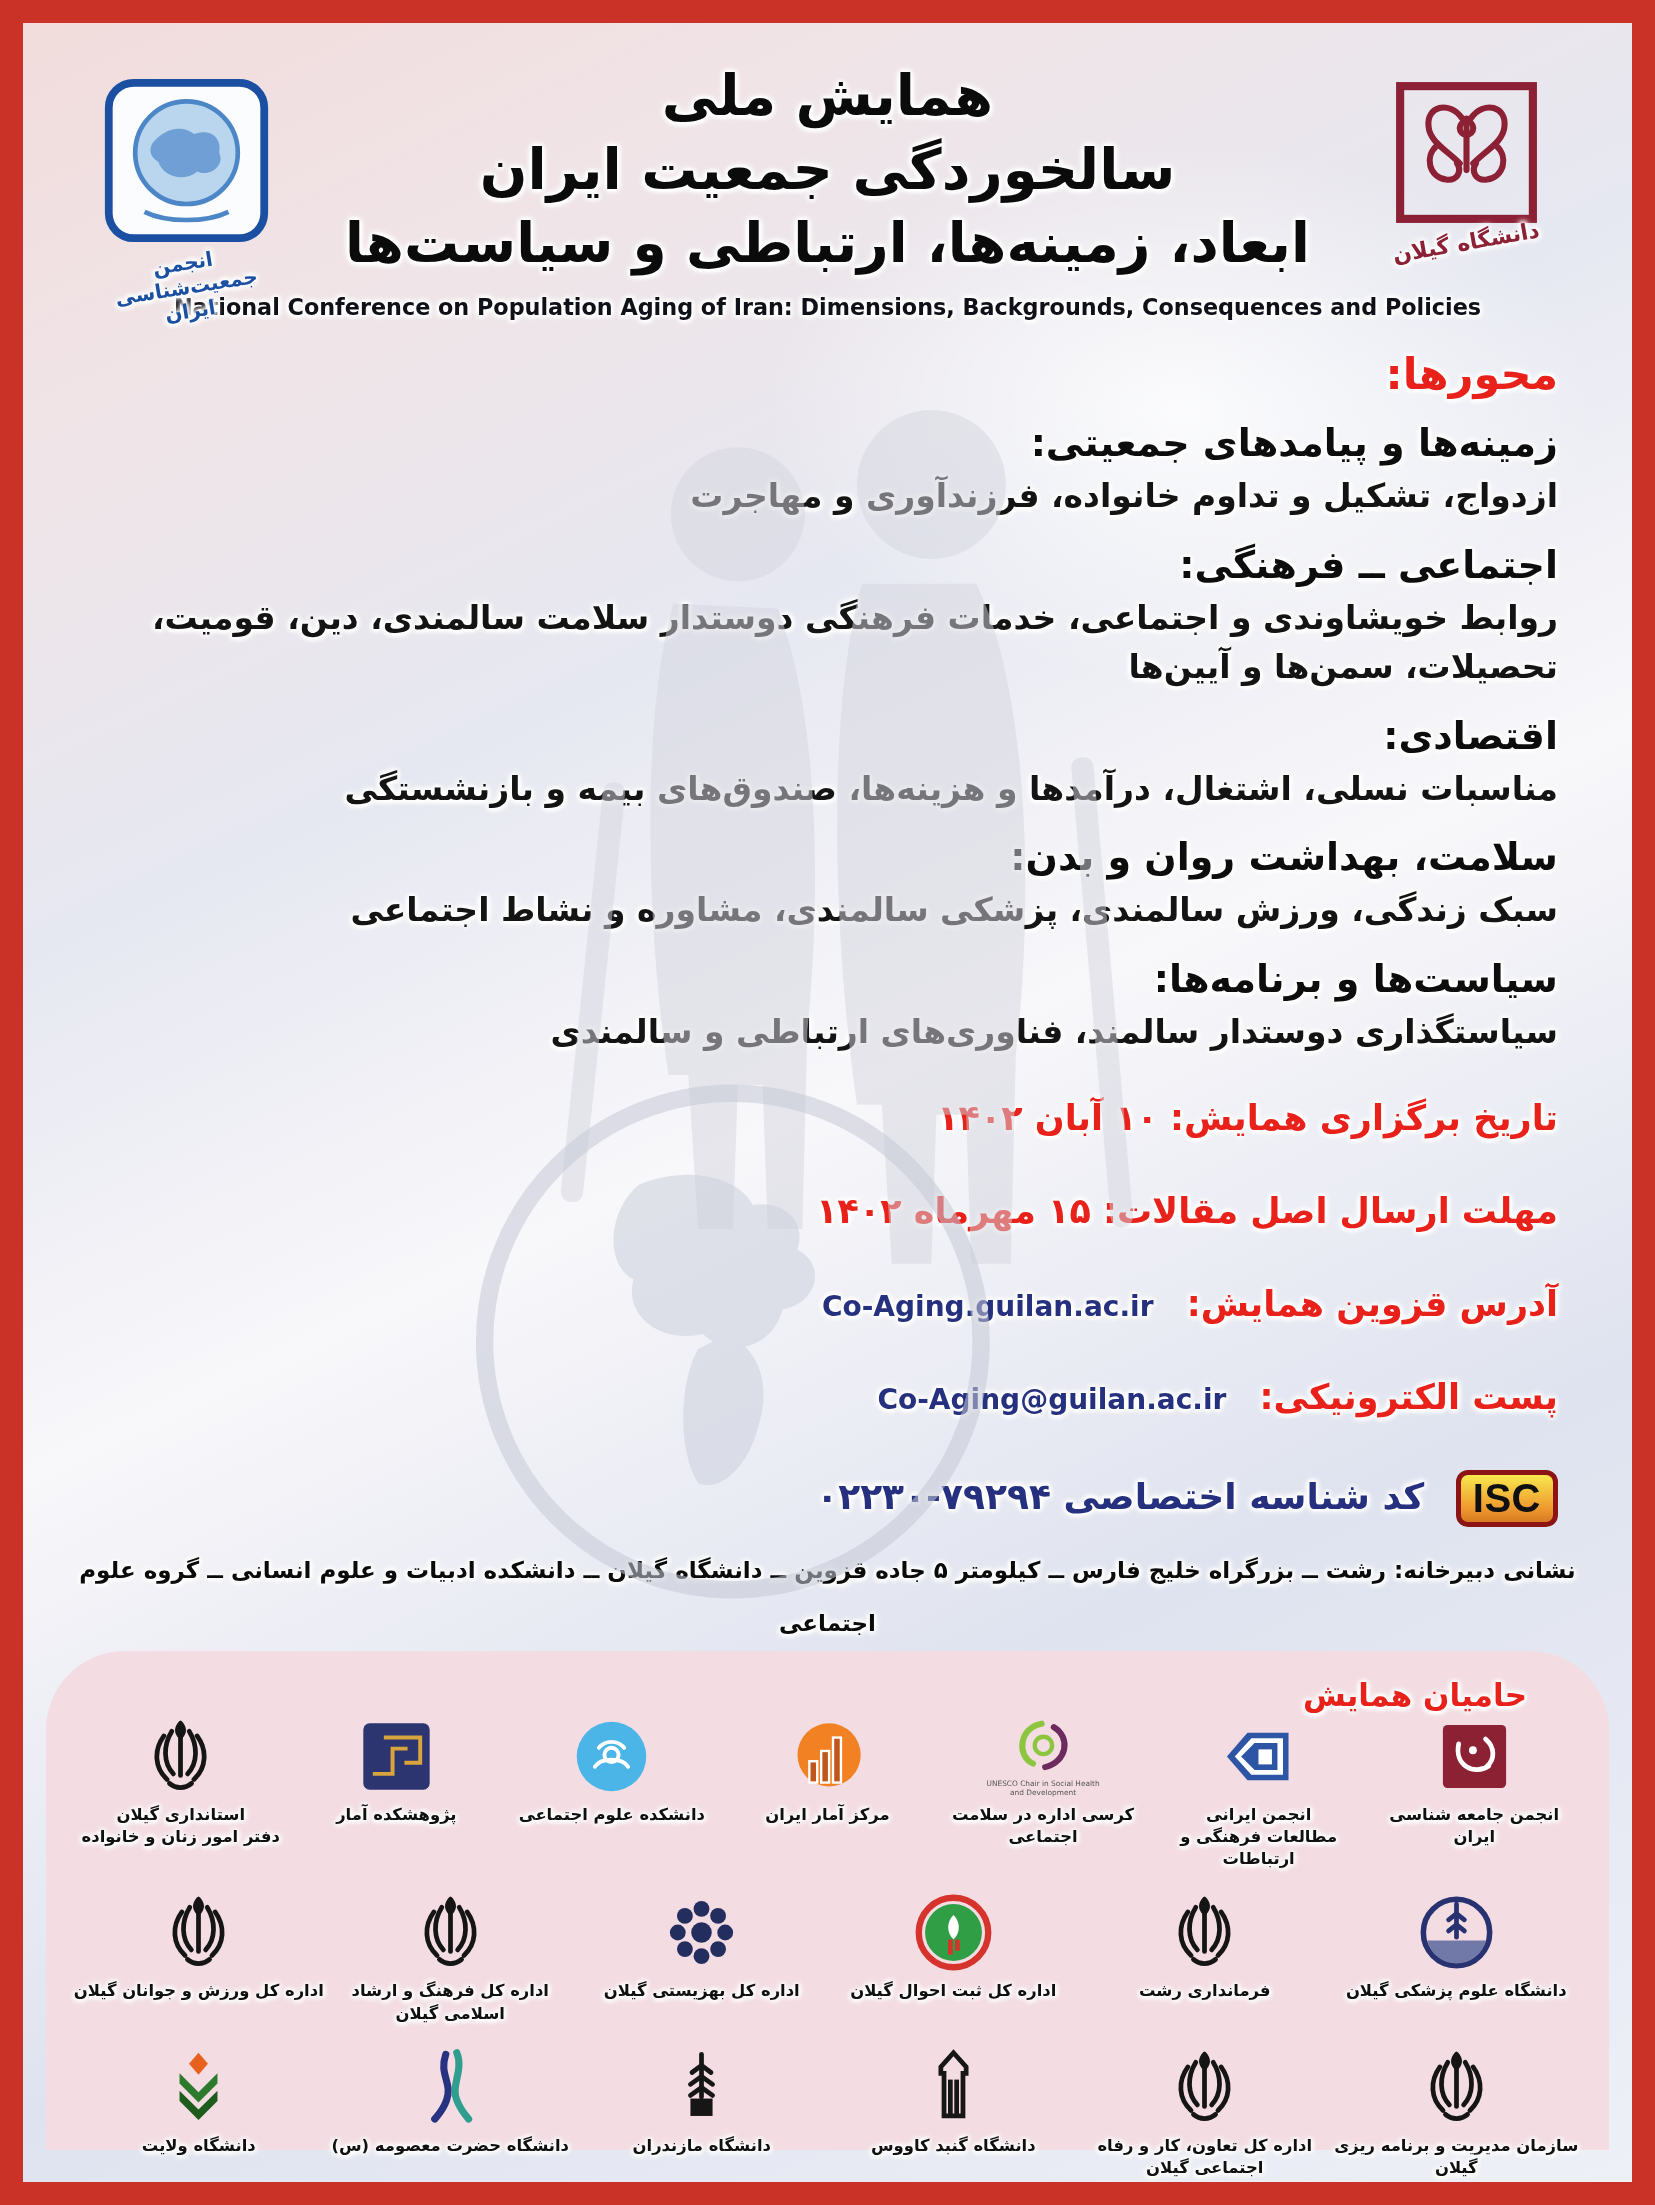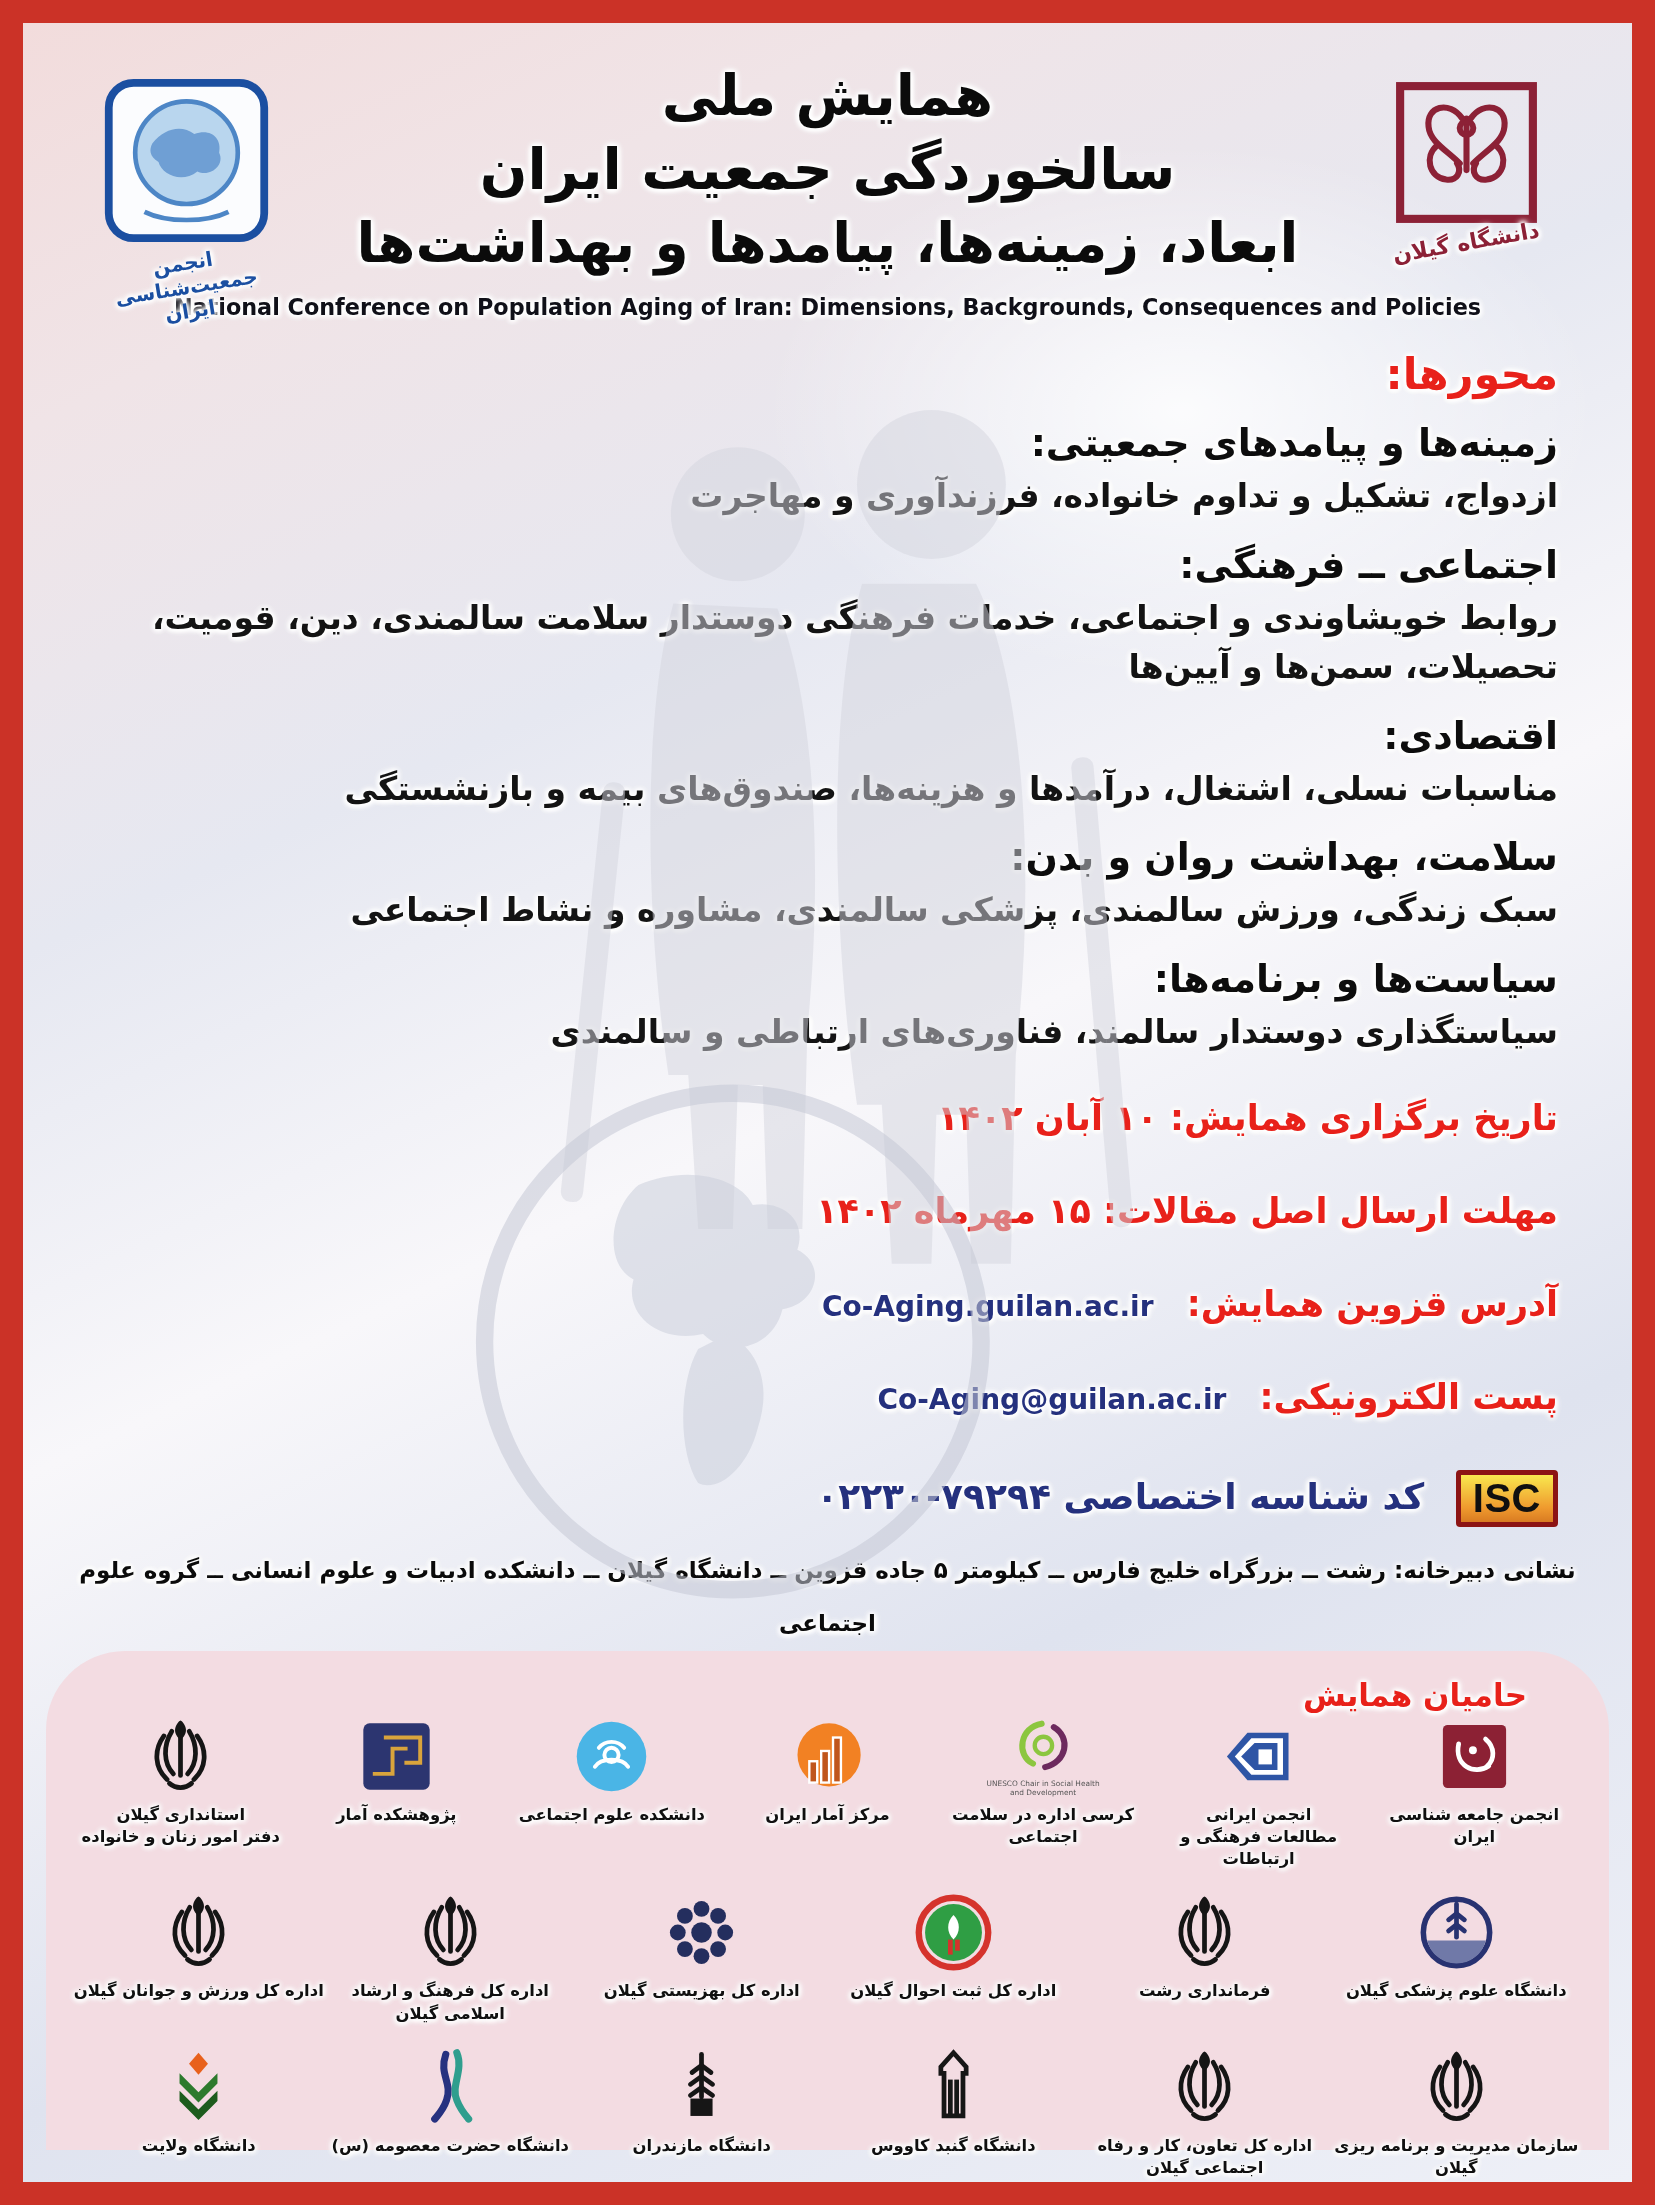--- a/index.html
+++ b/index.html
@@ -34,21 +34,21 @@
   .topics{padding:0 74px;text-align:right;}
   .topics-heading{color:#e8211a;font-size:43px;font-weight:bold;margin:29px 0 5px;}
   .sec-title{font-size:38px;font-weight:bold;color:#0d0d0d;margin-top:18px;line-height:1.42;}
   .sec-body{font-size:33px;font-weight:600;color:#141414;line-height:1.5;white-space:pre-line;}
   
   .info{padding:42px 74px 0;text-align:right;}
   .info-line{margin-bottom:53px;font-size:35px;font-weight:bold;color:#e8211a;}
   .info-line .en{color:#25317e;font-size:28px;font-weight:bold;direction:ltr;unicode-bidi:embed;margin-right:21px;display:inline-block;vertical-align:middle;}
   .isc-line{color:#25317e;font-size:36px;font-weight:bold;margin-bottom:0;}
   .isc-badge{display:inline-block;background:linear-gradient(#f9e84e,#ef9a2e 70%,#d97b22);border:5.5px solid #8c1414;color:#101010;
-    font-size:40px;font-weight:bold;padding:1px 12px;border-radius:4px;margin-left:19px;vertical-align:middle;letter-spacing:0.5px;
+    font-size:40px;font-weight:bold;padding:1px 12px;border-radius:12px;margin-left:19px;vertical-align:middle;letter-spacing:0.5px;
     font-family:"Liberation Sans","DejaVu Sans",sans-serif;text-shadow:none;}
   
   .address-block{ text-align:center;margin-top:17px;padding:0 55px;color:#0b0b0b;font-weight:bold;font-size:23px;line-height:2.3;}
   .phone-number{direction:ltr;unicode-bidi:embed;display:inline-block;}
   
   .sponsors{position:absolute;left:23px;right:23px;bottom:32px;height:499px;background:#f3dce2;border-radius:79px 79px 0 0;}
   .sponsors-heading{position:absolute;top:26px;right:82px;color:#e8211a;font-size:31px;font-weight:bold;}
   .sp-row{display:flex;justify-content:space-evenly;align-items:flex-start;padding:0 27px;}
   .row-0{margin-top:64px;}
   .row-1{margin-top:21px;}
@@ -102,21 +102,21 @@
         <path d="M33 50 C24 58 27 73 40 75 C48 76 52 69 48 63"></path>
         <path d="M77 50 C86 58 83 73 70 75 C62 76 58 69 62 63"></path>
       </g>
     </svg>
     <div class="logo-right-caption">دانشگاه گیلان</div>
   </div>
 
   <div class="title-block">
     <div class="title1">همایش ملی</div>
     <div class="title2">سالخوردگی جمعیت ایران</div>
-    <div class="title3">ابعاد، زمینه‌ها، پیامدها و بهداشت‌ها</div>
+    <div class="title3">ابعاد، زمینه‌ها، ارتباطی و سیاست‌ها</div>
     <div class="subtitle">National Conference on Population Aging of Iran: Dimensions, Backgrounds, Consequences and Policies</div>
   </div>
 
   <div class="topics">
     <div class="topics-heading">محورها:</div>
 
     <div class="sec-title">زمینه‌ها و پیامدهای جمعیتی:</div>
     <div class="sec-body">ازدواج، تشکیل و تداوم خانواده، فرزندآوری و مهاجرت</div>
 
     <div class="sec-title">اجتماعی ــ فرهنگی:</div>

